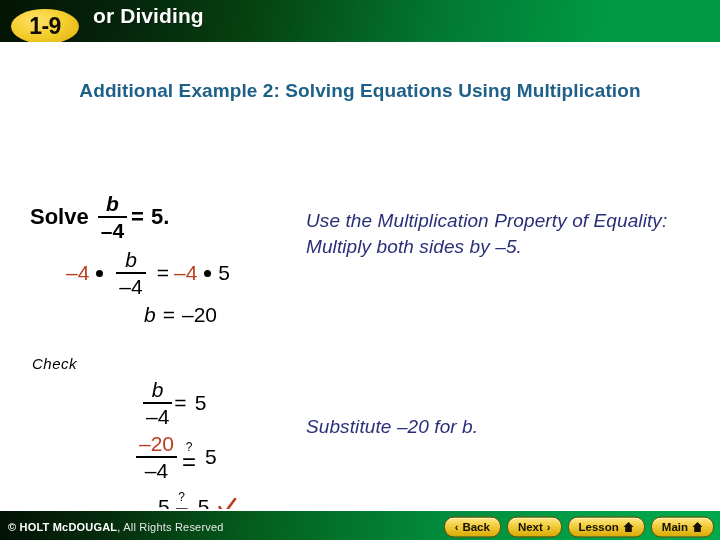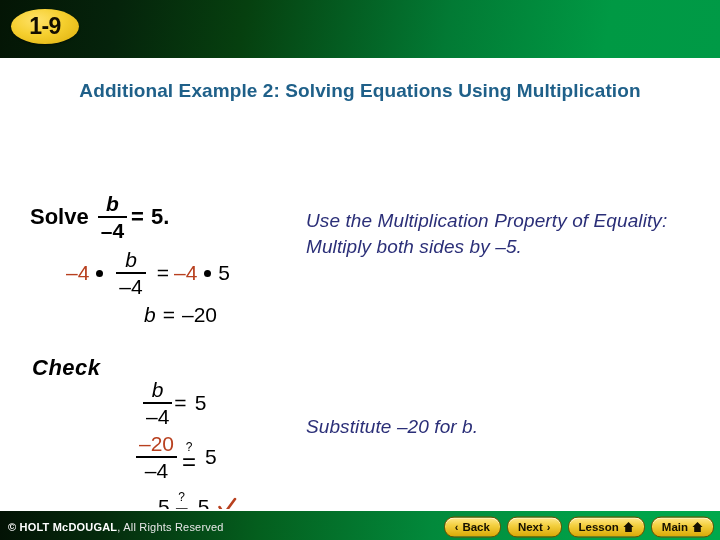--- a/index.html
+++ b/index.html
@@ -13,21 +13,21 @@
     overflow: hidden;
     font-family: "Liberation Sans", sans-serif;
     position: relative;
   }
 
   
   .header {
     position: absolute;
     left: 0; top: 0;
     width: 720px;
-    height: 58px;
+    height: 42px;
     background: linear-gradient(100deg,
         #041505 0%, #05230b 16%, #06400f 34%,
         #027a34 62%, #009944 84%, #009a46 100%);
     overflow: hidden;
   }
   .badge {
     position: absolute;
     left: 11px; top: 9px;
     width: 68px; height: 35px;
     border-radius: 50%;
@@ -75,21 +75,21 @@
   .math-area { position: absolute; left: 0; top: 0; width: 720px; height: 540px; }
 
   .mrow { position: absolute; display: flex; align-items: center; white-space: nowrap; margin-top: 27px; }
 
   .lbl-solve {
     left: 30px; top: 166px;
     font-size: 22px; font-weight: bold; color: #000;
   }
   .lbl-check {
     left: 32px; top: 328px;
-    font-size: 22px; font-weight: bold; font-style: italic; color: #000;
+    font-size: 15px; font-weight: normal; font-style: italic; color: #000;
     letter-spacing: .5px;
   }
 
   
   .frac {
     display: inline-flex;
     flex-direction: column;
     align-items: center;
     justify-content: center;
     vertical-align: middle;
@@ -197,20 +197,21 @@
   .home-icon { display: inline-block; width: 11px; height: 11px; position: relative; }
 </style>
 </head>
 <body>
 
 <div class="header">
   <div class="badge">
     <span>1-9</span>
   </div>
   <div class="header-title">
+    <span class="l2">or Dividing</span>
   </div>
 </div>
 
 <div class="subtitle">
   <span>Additional Example 2: Solving Equations Using</span>
   <span>Multiplication</span>
 </div>
 
 <div class="math-area">
 

